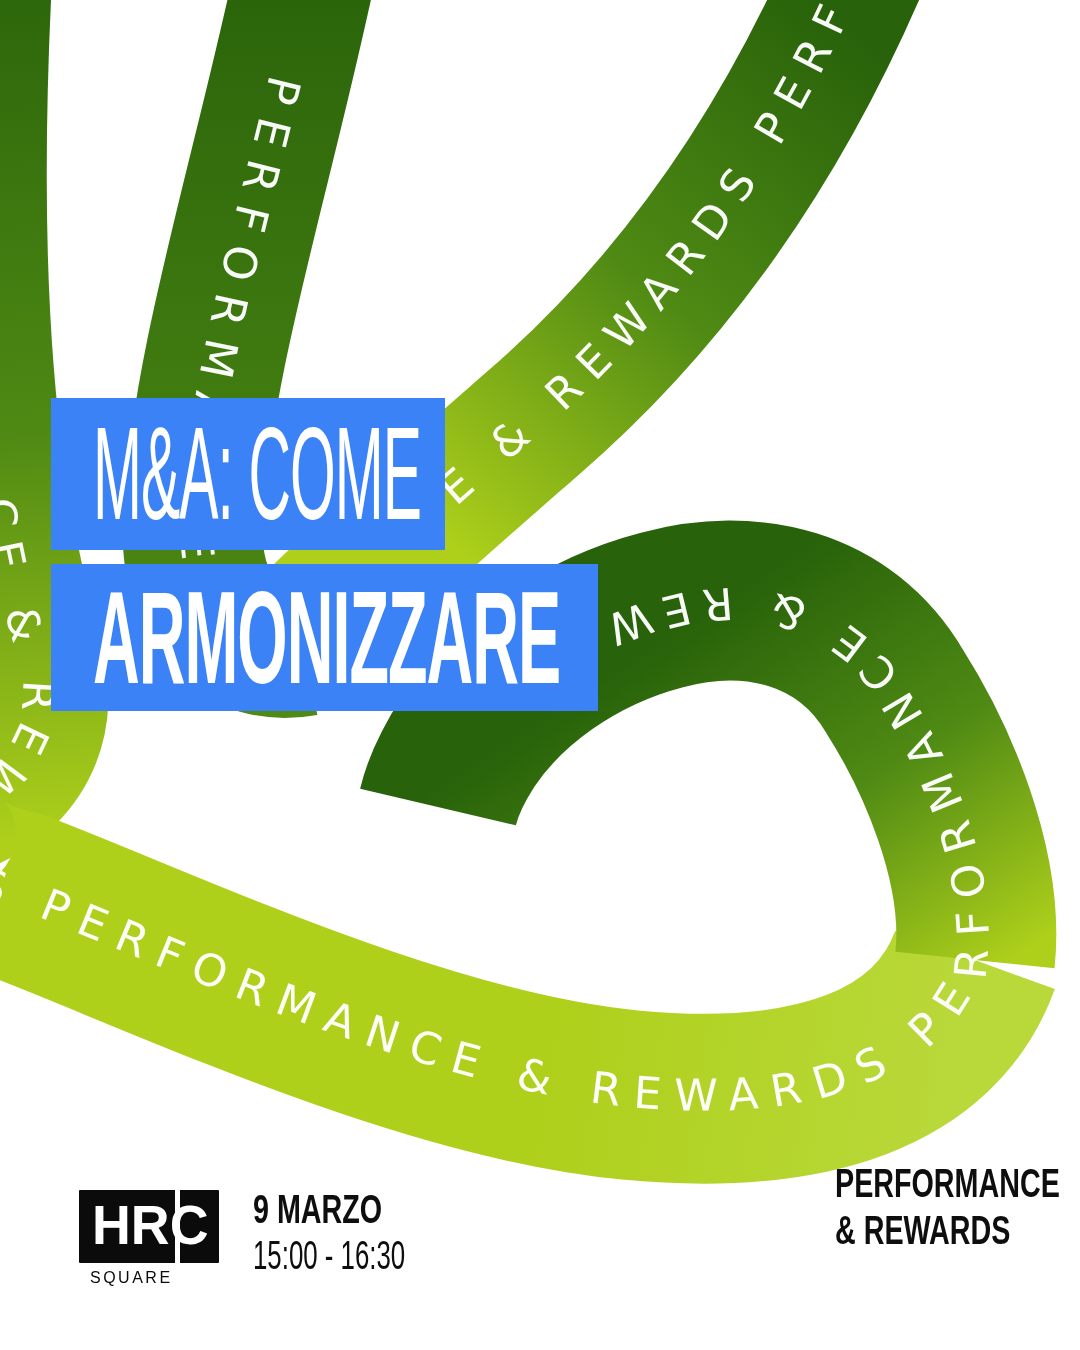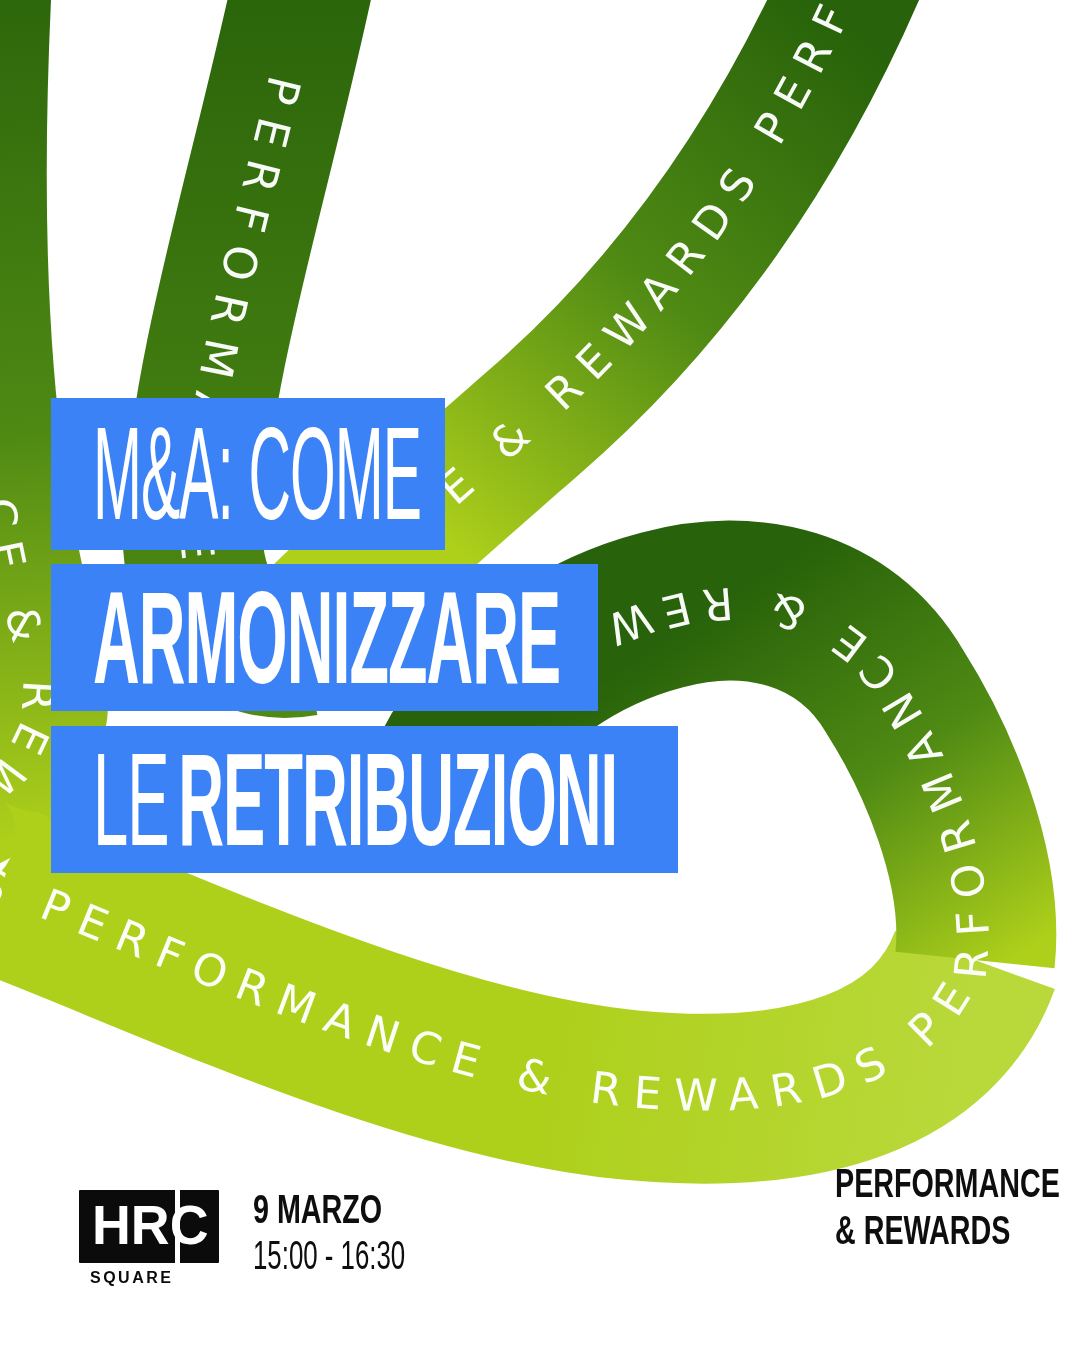--- a/index.html
+++ b/index.html
@@ -24,21 +24,21 @@
   .w-light{font-weight:400; margin-right:20px;}
   .w-heavy{font-weight:800;}
 
   
   .hrc-logo{position:absolute; left:79px; top:1190px; width:140px; height:73px;
             background:#0b0b0b; border-radius:1px;}
   .hrc-text{position:absolute; left:13px; top:50%;
             transform:translateY(-53%) scaleX(0.96); transform-origin:left center;
             color:#ffffff; font-weight:700; font-size:56px; line-height:1; letter-spacing:0;}
   .hrc-slit{position:absolute; left:96px; top:0; width:5px; height:100%; background:#ffffff;}
-  .hrc-square{position:absolute; left:90px; top:1269px; font-weight:700;
+  .hrc-square{position:absolute; left:90px; top:1269px; font-weight:400;
               font-size:16px; letter-spacing:2.5px; color:#0b0b0b;}
   .schedule-date{position:absolute; left:253px; top:1186px; font-size:41px; font-weight:700;
                  color:#0e0e0e; transform:scaleX(0.70); transform-origin:left top; white-space:nowrap;}
   .schedule-time{position:absolute; left:253px; top:1232px; font-size:41px; font-weight:400;
                  color:#0e0e0e; transform:scaleX(0.63); transform-origin:left top; white-space:nowrap;}
   .brand{position:absolute; left:835px; top:1160px; color:#0e0e0e; font-weight:700;
          font-size:41px; line-height:1.15;}
   .brand span{display:block; transform:scaleX(0.70); transform-origin:left top; white-space:nowrap;}
 </style>
 </head>
@@ -98,25 +98,20 @@
       <textPath href="#tDiag" startOffset="195">E &amp; REWARDS PERFOR</textPath>
     </text>
   </svg>
 
   <div class="tbox" id="box1">
     <span class="ttext">M&amp;A: COME</span>
   </div>
   <div class="tbox" id="box2">
     <span class="ttext">ARMONIZZARE</span>
   </div>
-  <div class="tbox" id="box3">
-    <span class="ttext">
-      <span class="w-light">LE</span><span class="w-heavy">RETRIBUZIONI</span>
-    </span>
-  </div>
 
   <div class="hrc-logo">
     <span class="hrc-text">HRC</span>
     <span class="hrc-slit"></span>
   </div>
   <div class="hrc-square">SQUARE</div>
 
   <div class="schedule-date">9 MARZO</div>
   <div class="schedule-time">15:00 - 16:30</div>
 

